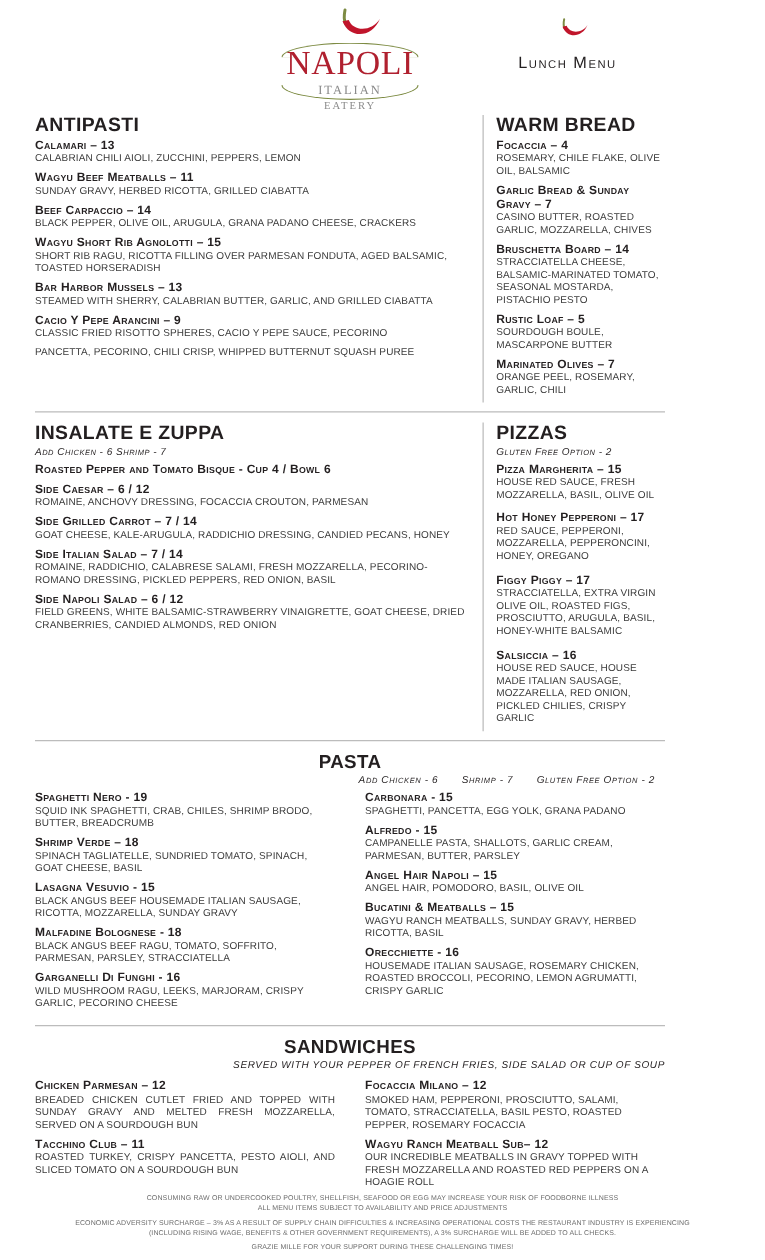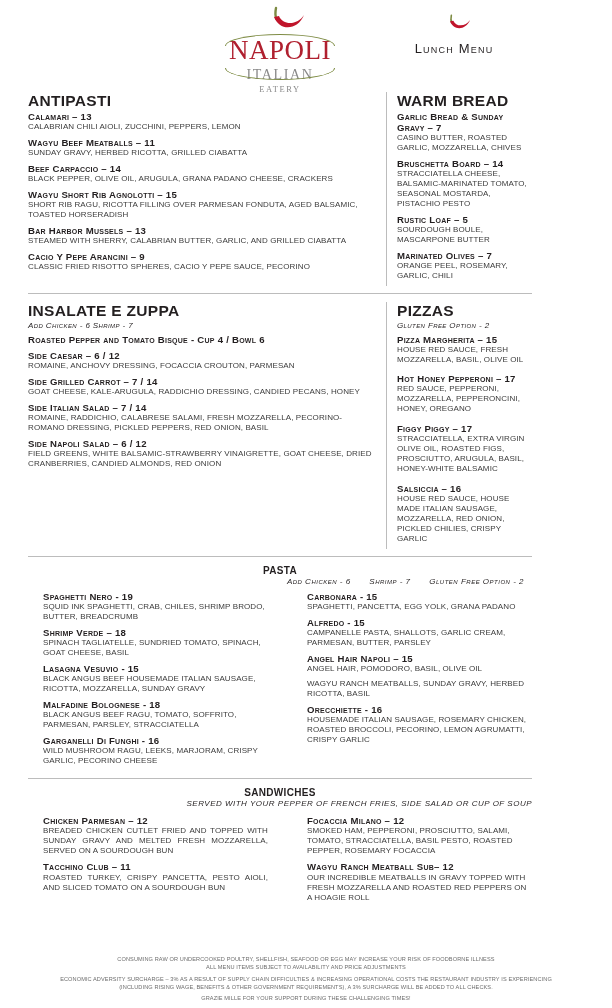--- a/index.html
+++ b/index.html
@@ -34,21 +34,21 @@
   .logo-name {
     font-family: "Liberation Serif", serif;
     font-size: 27px;
     letter-spacing: 0.5px;
     color: #b0202f;
     line-height: 1;
     margin-top: 1px;
   }
   .logo-sub1 {
     font-family: "Liberation Serif", serif;
-    font-size: 14px;
+    font-size: 10px;
     letter-spacing: 1.6px;
     color: #8a8a8a;
     margin-top: 3px;
   }
   .logo-sub2 {
     font-family: "Liberation Serif", serif;
     font-size: 8.5px;
     letter-spacing: 1.6px;
     color: #8a8a8a;
     margin-top: 1px;
@@ -120,35 +120,35 @@
   .cols {
     display: flex;
     align-items: stretch;
   }
   .col-left { width: 358px; padding-right: 10px; box-sizing: border-box; }
   .col-div { width: 1px; background: #bcbcbc; margin: 0 10px 0 0; }
   .col-right { flex: 1; }
 
   
   .center-head { text-align: center; }
-  .center-head .sec-title { font-size: 10px; }
+  .center-head .sec-title { font-size: 15px; }
   .pasta-sub {
     text-align: right;
     font-size: 8px;
     font-style: italic;
     font-variant: small-caps;
     letter-spacing: 0.5px;
     margin-bottom: 5px;
   }
   .pasta-sub span { margin: 0 8px; }
   .two-col {
     display: flex;
     gap: 24px;
   }
-  .two-col > div { flex: 1; margin-left: 15px; }
+  .two-col > div { flex: 1; }
 
   
   .footer {
     position: absolute;
     left: 0; right: 0;
     bottom: 6px;
     text-align: center;
     color: #6d6d6d;
     padding: 0 20px;
     box-sizing: border-box;
@@ -211,29 +211,34 @@
         </div>
         <div class="item">
           <div class="item-name">Bar Harbor Mussels – 13</div>
           <div class="item-desc">STEAMED WITH SHERRY, CALABRIAN BUTTER, GARLIC, AND GRILLED CIABATTA</div>
         </div>
         <div class="item">
           <div class="item-name">Cacio Y Pepe Arancini – 9</div>
           <div class="item-desc">CLASSIC FRIED RISOTTO SPHERES, CACIO Y PEPE SAUCE, PECORINO</div>
         </div>
         <div class="item">
+          <div class="item-desc">PANCETTA, PECORINO, CHILI CRISP, WHIPPED BUTTERNUT SQUASH PUREE</div>
         </div>
       </div>
     </div>
 
     <div class="col-div"></div>
 
     <div class="col-right">
       <div class="sec-title">WARM BREAD</div>
       <div>
+        <div class="item">
+          <div class="item-name">Focaccia – 4</div>
+          <div class="item-desc">ROSEMARY, CHILE FLAKE, OLIVE OIL, BALSAMIC</div>
+        </div>
         <div class="item">
           <div class="item-name">Garlic Bread &amp; Sunday Gravy – 7</div>
           <div class="item-desc">CASINO BUTTER, ROASTED GARLIC, MOZZARELLA, CHIVES</div>
         </div>
         <div class="item">
           <div class="item-name">Bruschetta Board – 14</div>
           <div class="item-desc">STRACCIATELLA CHEESE, BALSAMIC-MARINATED TOMATO, SEASONAL MOSTARDA, PISTACHIO PESTO</div>
         </div>
         <div class="item">
           <div class="item-name">Rustic Loaf – 5</div>
@@ -340,20 +345,21 @@
         </div>
         <div class="item">
           <div class="item-name">Alfredo - 15</div>
           <div class="item-desc">CAMPANELLE PASTA, SHALLOTS, GARLIC CREAM, PARMESAN, BUTTER, PARSLEY</div>
         </div>
         <div class="item">
           <div class="item-name">Angel Hair Napoli – 15</div>
           <div class="item-desc">ANGEL HAIR, POMODORO, BASIL, OLIVE OIL</div>
         </div>
         <div class="item">
+          <div class="item-name">Bucatini &amp; Meatballs – 15</div>
           <div class="item-desc">WAGYU RANCH MEATBALLS, SUNDAY GRAVY, HERBED RICOTTA, BASIL</div>
         </div>
         <div class="item">
           <div class="item-name">Orecchiette - 16</div>
           <div class="item-desc">HOUSEMADE ITALIAN SAUSAGE, ROSEMARY CHICKEN, ROASTED BROCCOLI, PECORINO, LEMON AGRUMATTI, CRISPY GARLIC</div>
         </div>
       </div>
     </div>
   </div>
 

